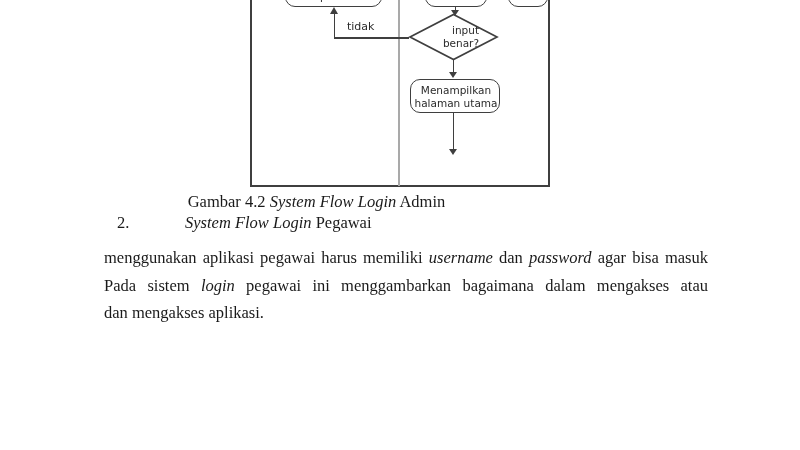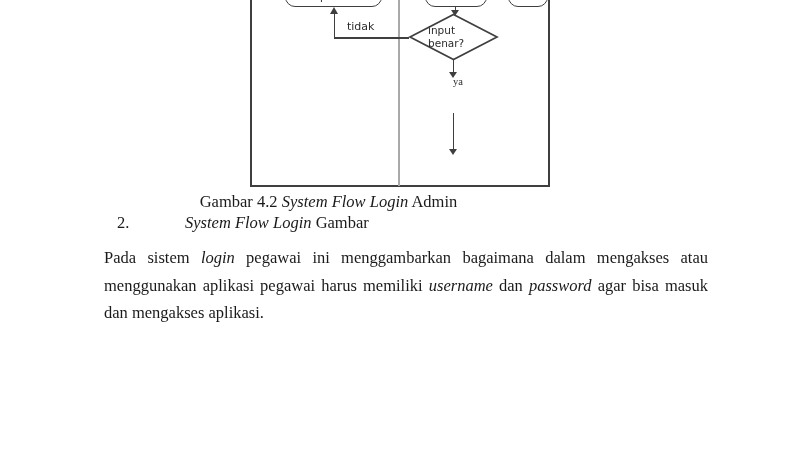--- a/index.html
+++ b/index.html
@@ -27,27 +27,27 @@
   .rounded { border-radius:10px; }
   .box-top-left  { left:285px; top:-27px; width:97px; height:34px; overflow:hidden; }
   .box-top-left .sliver { position:absolute; bottom:3px; left:0; width:100%; text-align:center; }
   .box-top-mid   { left:425px; top:-27px; width:62px; height:34px; }
   .box-top-right { left:508px; top:-27px; width:40px; height:34px; }
   .hline { height:1.8px; background:#3f3f3f; }
   .vline { width:1.8px; background:#3f3f3f; }
   .arr-up   { width:0; height:0; border-left:4px solid transparent; border-right:4px solid transparent; border-bottom:7px solid #3f3f3f; }
   .arr-down { width:0; height:0; border-left:4px solid transparent; border-right:4px solid transparent; border-top:6px solid #3f3f3f; }
   .lbl { font-size:11px; line-height:12px; color:#2b2b2b; }
-  .diamond-label { left:428px; top:24px; width:51px; text-align:left; font-size:10.5px; line-height:12.5px; }
+  .diamond-label { left:428px; top:24px; width:51px; text-align:right; font-size:10.5px; line-height:12.5px; }
   .process-box { left:410px; top:79px; width:90px; height:34px; border-radius:10px; }
   .process-box .plabel { position:absolute; left:0; top:4px; width:88px; margin-left:1px; }
   .end-ellipse { left:417px; top:155px; width:68px; height:26px; border-radius:50%; line-height:22px; font-size:11px; }
 
   
-  .caption { left:0; top:192px; width:633px; text-align:center; font-size:16.5px; line-height:20px;margin-left:12px; }
+  .caption { left:0; top:192px; width:633px; text-align:center; font-size:16.5px; line-height:20px; }
   .it { font-style:italic; }
   .item-number { left:117px; top:213px; font-size:16.5px; line-height:20px; }
   .item-title  { left:185px; top:213px; font-size:16.5px; line-height:20px; }
   .paragraph { left:104px; top:244px; width:604px; font-size:16.5px; }
   .pline { line-height:27.5px; text-align:justify; text-align-last:justify; }
   .pline.last { text-align:center; text-align-last:left; }
 </style>
 </head>
 <body>
 
@@ -73,38 +73,41 @@
 
   <svg class="abs" style="left:408px;top:13px;" width="91" height="48" viewBox="0 0 91 48">
     <polygon points="45.5,1.5 89,24 45.5,46.5 2,24" fill="#ffffff" stroke="#3f3f3f" stroke-width="1.7"></polygon>
   </svg>
   <div class="abs diamond-label">input benar?</div>
 
   <div class="abs lbl" style="left:449px;top:76px;width:18px;text-align:center;font-size:10.5px;font-family:Liberation Serif, serif;">ya</div>
   <div class="abs vline" style="left:452.6px;top:59px;height:15px;"></div>
   <div class="abs arr-down" style="left:448.6px;top:72px;"></div>
 
+  <div class="abs shape process-box">
+    <div class="plabel">Menampilkan halaman utama</div>
+  </div>
 
   <div class="abs vline" style="left:452.6px;top:113px;height:38px;"></div>
   <div class="abs arr-down" style="left:448.6px;top:149px;"></div>
 
 </div>
 
 <div class="abs caption">
   <span>Gambar 4.2 </span><span class="it">System Flow Login</span><span> Admin</span>
 </div>
 
 <div class="abs item-number">2.</div>
 <div class="abs item-title">
-  <span class="it">System Flow Login</span><span> Gambar</span>
+  <span class="it">System Flow Login</span><span> Pegawai</span>
 </div>
 
 <div class="abs paragraph">
   <div class="pline">
-    <span>Pada sistem </span><span class="it">login</span><span> pegawai ini menggambarkan bagaimana dalam mengakses atau</span>
+    <span>menggunakan aplikasi pegawai harus memiliki </span><span class="it">username</span><span> dan </span><span class="it">password</span><span> agar bisa masuk</span>
   </div>
   <div class="pline">
-    <span>menggunakan aplikasi pegawai harus memiliki </span><span class="it">username</span><span> dan </span><span class="it">password</span><span> agar bisa masuk</span>
+    <span>Pada sistem </span><span class="it">login</span><span> pegawai ini menggambarkan bagaimana dalam mengakses atau</span>
   </div>
   <div class="pline last">
     <span>dan mengakses aplikasi.</span>
   </div>
 </div>
 
 </body></html>

